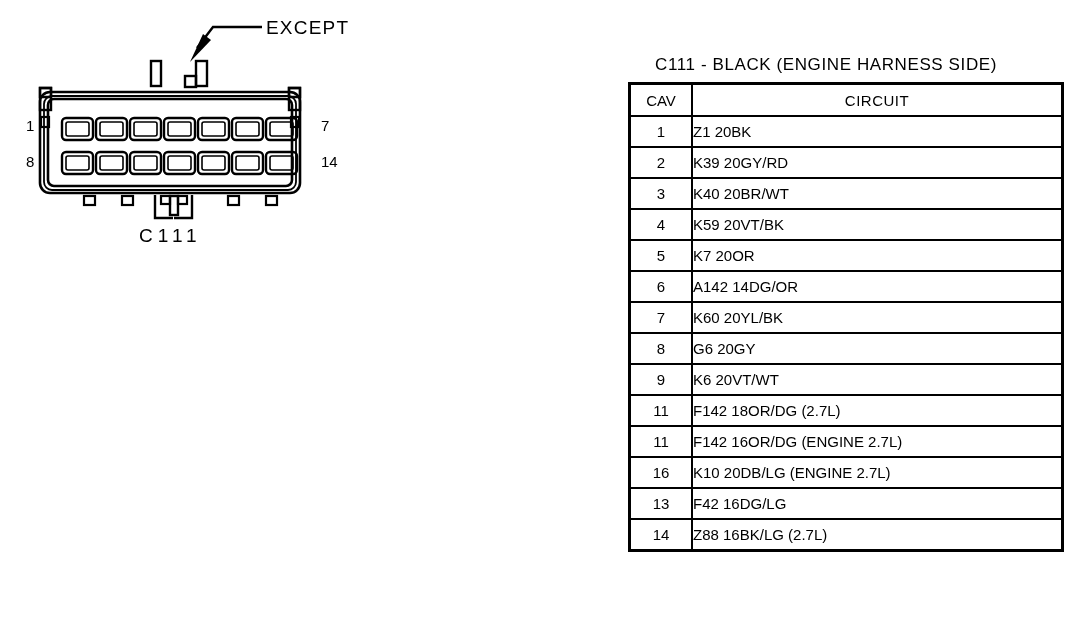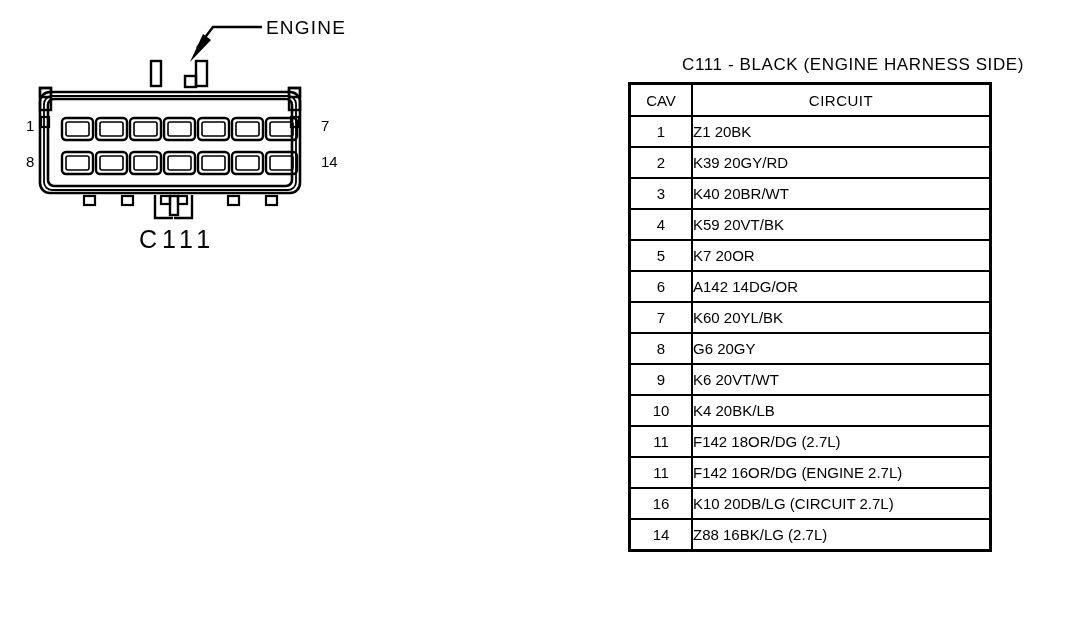--- a/index.html
+++ b/index.html
@@ -15,31 +15,31 @@
     font-size:19px;letter-spacing:1.2px;white-space:nowrap;
   }
   .pin-num{position:absolute;font-size:15px;}
   #pin-1{left:26px;top:117px;}
   #pin-8{left:26px;top:153px;}
   #pin-7{left:321px;top:117px;}
   #pin-14{left:321px;top:153px;}
 
   .connector-name{
     position:absolute;left:139px;top:225px;
-    font-size:25px;letter-spacing:5px;white-space:nowrap;
+    font-size:19px;letter-spacing:5px;white-space:nowrap;
   }
 
   
   #table-panel{position:absolute;left:628px;top:55px;width:396px;}
   #table-title{
-    font-size:17px;letter-spacing:0.6px;text-align:right;
+    font-size:17px;letter-spacing:0.6px;text-align:center;
     white-space:nowrap;margin-bottom:7px;
   }
   table.circuit-table{
-    border-collapse:collapse;width:364px;
+    border-collapse:collapse;width:436px;
     border:3px solid #000;
     table-layout:fixed;
   }
   table.circuit-table td{
     border:2px solid #000;
     height:29px;
     font-size:15px;
     padding:0;
     vertical-align:middle;
   }
@@ -154,21 +154,21 @@
       <rect x="266" y="196" width="11" height="9" fill="none" stroke="#000" stroke-width="2.2"></rect>
 
       <path d="M 155 195 L 155 218 L 173 218" fill="none" stroke="#000" stroke-width="2.4"></path>
       <path d="M 192 195 L 192 218 L 174 218" fill="none" stroke="#000" stroke-width="2.4"></path>
       <rect x="161" y="196" width="9" height="8" fill="none" stroke="#000" stroke-width="2.2"></rect>
       <rect x="178" y="196" width="9" height="8" fill="none" stroke="#000" stroke-width="2.2"></rect>
       <rect x="170" y="196" width="8" height="19" fill="none" stroke="#000" stroke-width="2.4"></rect>
     </g>
   </svg>
 
-  <div class="callout-label">ENGINE</div>
+  <div class="callout-label">EXCEPT</div>
 
   <div class="pin-num" id="pin-1">1</div>
   <div class="pin-num" id="pin-8">8</div>
   <div class="pin-num" id="pin-7">7</div>
   <div class="pin-num" id="pin-14">14</div>
 
   <div class="connector-name">C111</div>
 </div>
 
 <div id="table-panel">
@@ -210,34 +210,34 @@
         </tr>
         <tr>
           <td class="cav-cell">8</td>
           <td class="circuit-cell">G6 20GY</td>
         </tr>
         <tr>
           <td class="cav-cell">9</td>
           <td class="circuit-cell">K6 20VT/WT</td>
         </tr>
         <tr>
-          <td class="cav-cell">10</td>
-          <td class="circuit-cell">K4 20BK/LB</td>
-        </tr>
-        <tr>
           <td class="cav-cell">11</td>
           <td class="circuit-cell">F142 18OR/DG (2.7L)</td>
         </tr>
         <tr>
           <td class="cav-cell">11</td>
           <td class="circuit-cell">F142 16OR/DG (ENGINE 2.7L)</td>
         </tr>
         <tr>
           <td class="cav-cell">16</td>
-          <td class="circuit-cell">K10 20DB/LG (CIRCUIT 2.7L)</td>
+          <td class="circuit-cell">K10 20DB/LG (ENGINE 2.7L)</td>
+        </tr>
+        <tr>
+          <td class="cav-cell">13</td>
+          <td class="circuit-cell">F42 16DG/LG</td>
         </tr>
         <tr>
           <td class="cav-cell">14</td>
           <td class="circuit-cell">Z88 16BK/LG (2.7L)</td>
         </tr>
       </tbody>
   </table>
 </div>
 
 </body></html>

